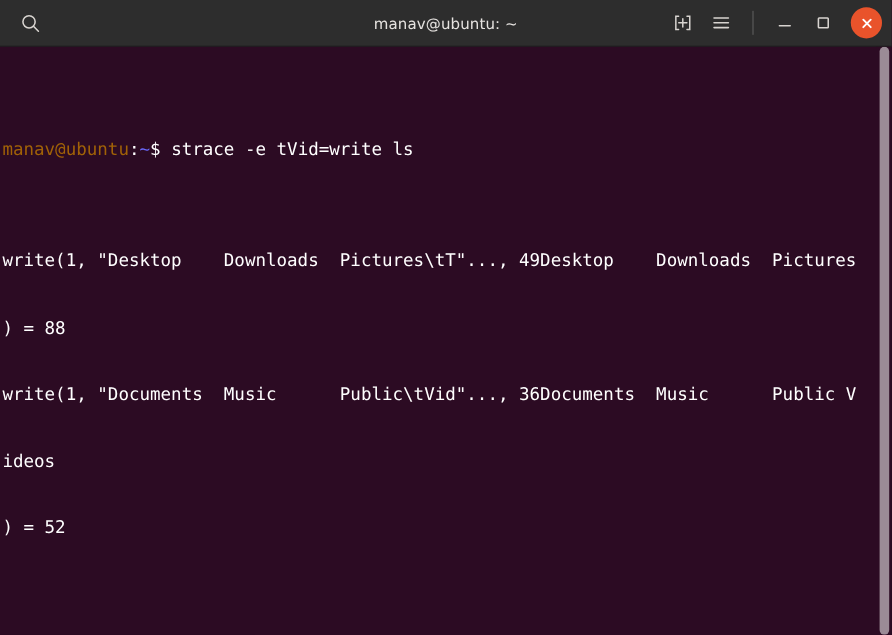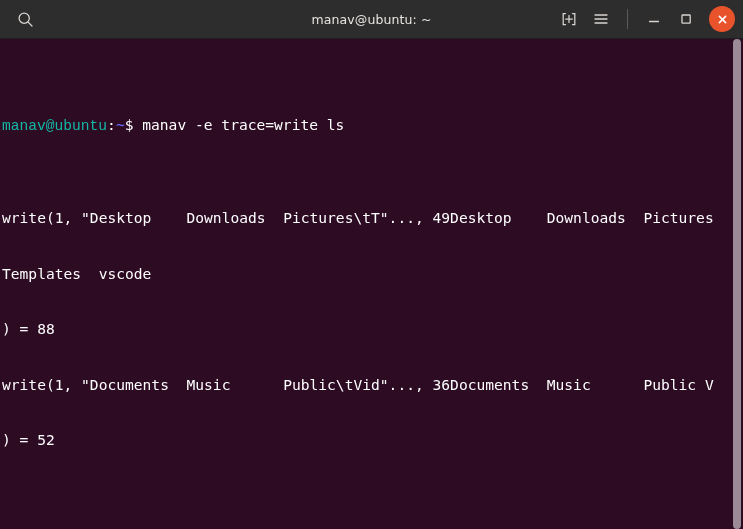--- a/index.html
+++ b/index.html
@@ -99,21 +99,21 @@
     top: 3px;
     right: 0;
     font-family: "DejaVu Sans Mono", monospace;
     font-size: 14.6px;
     line-height: 18.55px;
     color: #ffffff;
     white-space: pre;
     letter-spacing: 0px;
   }
   .line { height: 18.55px; white-space: pre; }
-  .c-green  { color: #14b8a6; font-family: Liberation Mono, monospace; }
+  .c-green  { color: #a16207; }
   .c-white  { color: #ffffff; }
   .c-blue   { color: #6a6aff; }
 
   #scrollbar-track {
     position: absolute;
     top: 0;
     right: 0;
     width: 13px;
     height: 100%;
     background: #2c0b23;
@@ -187,27 +187,27 @@
       </div>
 
     </div>
   </div>
 
   <div id="terminal">
 
     <div id="term-text">
 
       
-      <div class="line"><span class="c-green">manav@ubuntu</span><span class="c-white">:</span><span class="c-blue">~</span><span class="c-white">$ </span><span class="c-white">manav -e trace=write ls</span></div>
+      <div class="line"><span class="c-green">manav@ubuntu</span><span class="c-white">:</span><span class="c-blue">~</span><span class="c-white">$ </span><span class="c-white">strace -e tVid=write ls</span></div>
 
       
       <div class="line c-white">write(1, "Desktop    Downloads  Pictures\tT"..., 49Desktop    Downloads  Pictures</div>
-      <div class="line c-white">Templates  vscode</div>
       <div class="line c-white">) = 88</div>
       <div class="line c-white">write(1, "Documents  Music      Public\tVid"..., 36Documents  Music      Public V</div>
+      <div class="line c-white">ideos</div>
       <div class="line c-white">) = 52</div>
       
 
       
       
 
     </div>
 
     <div id="scrollbar-track">
       <div id="scrollbar-thumb"></div>

